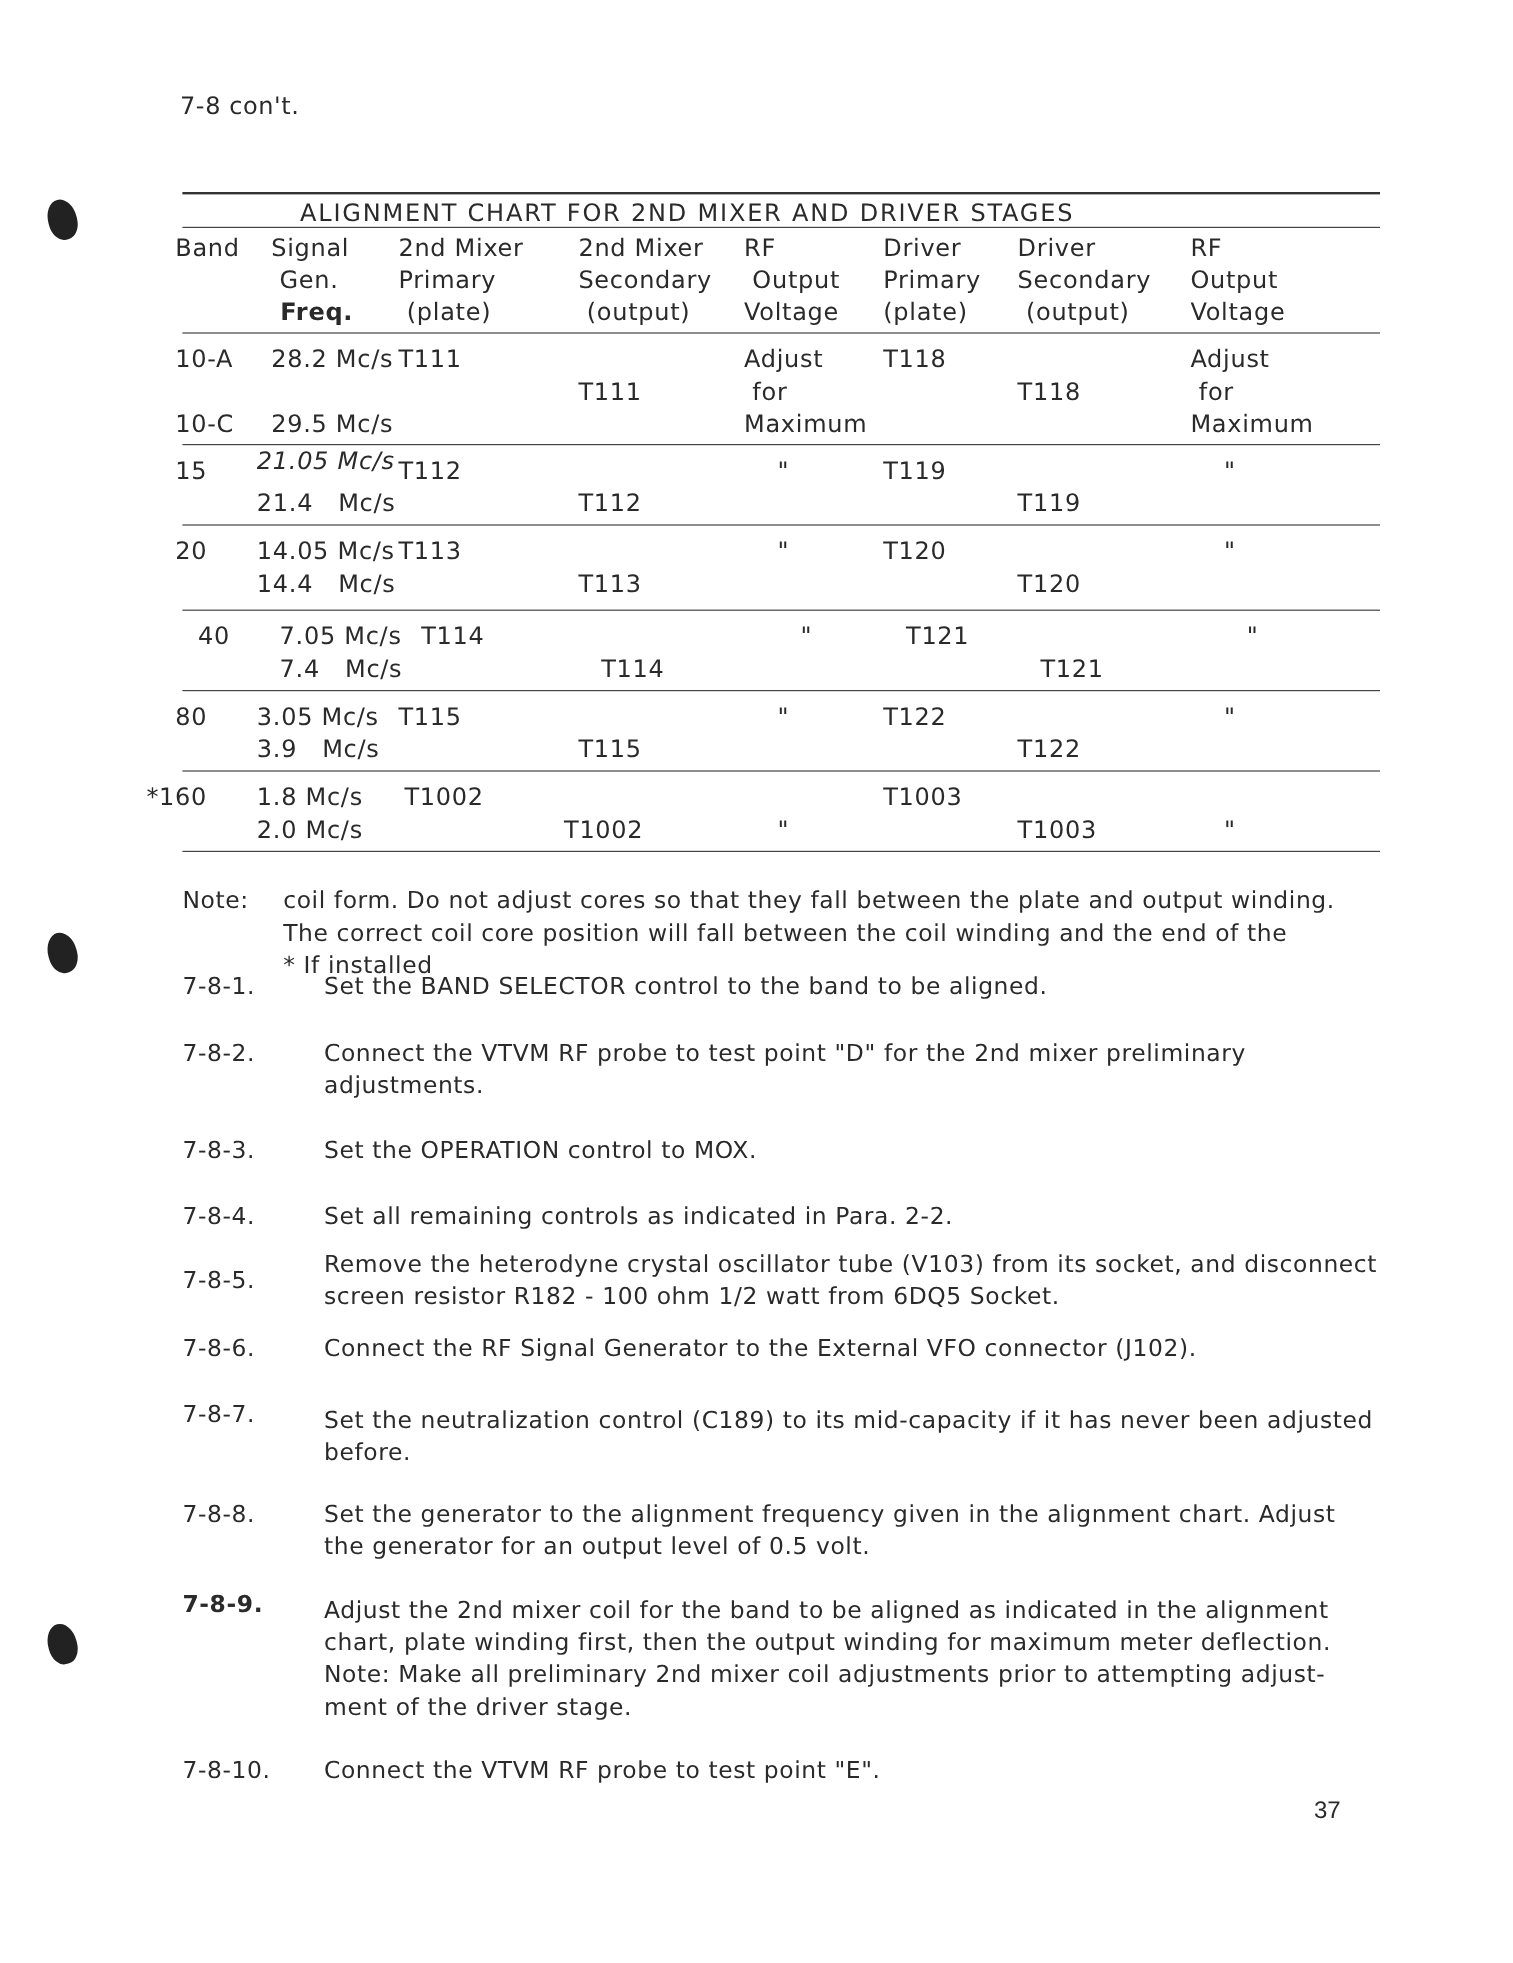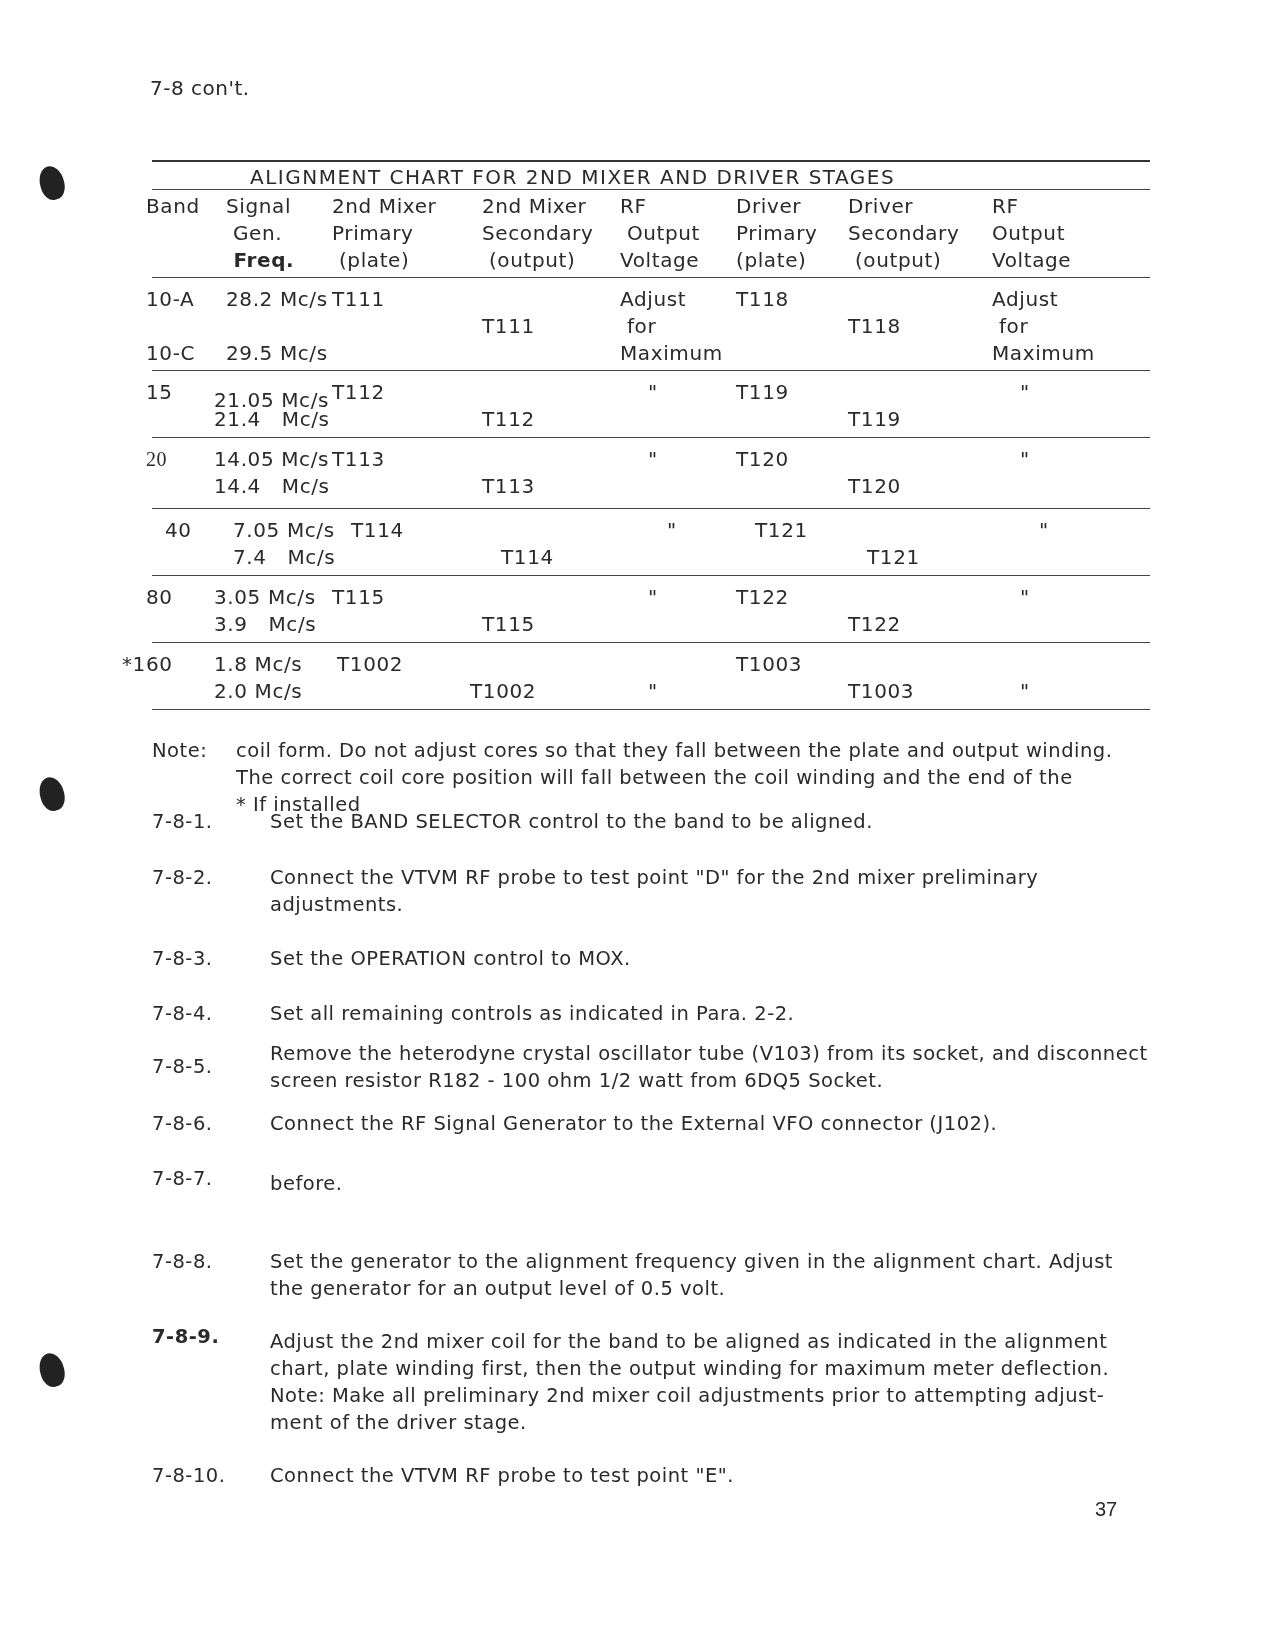--- a/index.html
+++ b/index.html
@@ -76,32 +76,32 @@
         <span class="cell" style="left: 468px; top: 62px;">Maximum</span>
         <span class="cell" style="left: 584px; top: 8px;">T118</span>
         <span class="cell" style="left: 696px; top: 35px;">T118</span>
         <span class="cell" style="left: 840px; top: 8px;">Adjust</span>
         <span class="cell" style="left: 840px; top: 35px;"> for</span>
         <span class="cell" style="left: 840px; top: 62px;">Maximum</span>
       </div>
       <div class="rule thin"></div>
       <div class="row body-row" style="height: 66px;">
         <span class="cell" style="left: -6px; top: 8px;">15</span>
-        <span class="cell" style="left: 62px; top: 16px;">21.05 Mc/s</span>
+        <span class="cell" style="left: 62px; top: 0; font-style: italic;">21.05 Mc/s</span>
         <span class="cell" style="left: 62px; top: 35px;">21.4   Mc/s</span>
         <span class="cell" style="left: 180px; top: 8px;">T112</span>
         <span class="cell" style="left: 330px; top: 35px;">T112</span>
         <span class="cell" style="left: 496px; top: 8px;">"</span>
         <span class="cell" style="left: 584px; top: 8px;">T119</span>
         <span class="cell" style="left: 696px; top: 35px;">T119</span>
         <span class="cell" style="left: 868px; top: 8px;">"</span>
       </div>
       <div class="rule thin"></div>
       <div class="row body-row" style="height: 70px;">
-        <span class="cell" style="left: -6px; top: 8px; font-family: Liberation Serif, serif;">20</span>
+        <span class="cell" style="left: -6px; top: 8px;">20</span>
         <span class="cell" style="left: 62px; top: 8px;">14.05 Mc/s</span>
         <span class="cell" style="left: 62px; top: 35px;">14.4   Mc/s</span>
         <span class="cell" style="left: 180px; top: 8px;">T113</span>
         <span class="cell" style="left: 330px; top: 35px;">T113</span>
         <span class="cell" style="left: 496px; top: 8px;">"</span>
         <span class="cell" style="left: 584px; top: 8px;">T120</span>
         <span class="cell" style="left: 696px; top: 35px;">T120</span>
         <span class="cell" style="left: 868px; top: 8px;">"</span>
       </div>
       <div class="rule thin"></div>
@@ -188,20 +188,21 @@
     </div>
     <div class="step" style="top: 1110px;">
       <span class="num">7-8-6.</span>
       <div class="txt">
         <div>Connect the RF Signal Generator to the External VFO connector (J102).</div>
       </div>
     </div>
     <div class="step" style="top: 1170px;">
       <span class="num" style="top: -5px;">7-8-7.</span>
       <div class="txt">
+        <div>Set the neutralization control (C189) to its mid-capacity if it has never been adjusted</div>
         <div>before.</div>
       </div>
     </div>
     <div class="step" style="top: 1248px;">
       <span class="num">7-8-8.</span>
       <div class="txt">
         <div>Set the generator to the alignment frequency given in the alignment chart.  Adjust</div>
         <div>the generator for an output level of 0.5 volt.</div>
       </div>
     </div>

